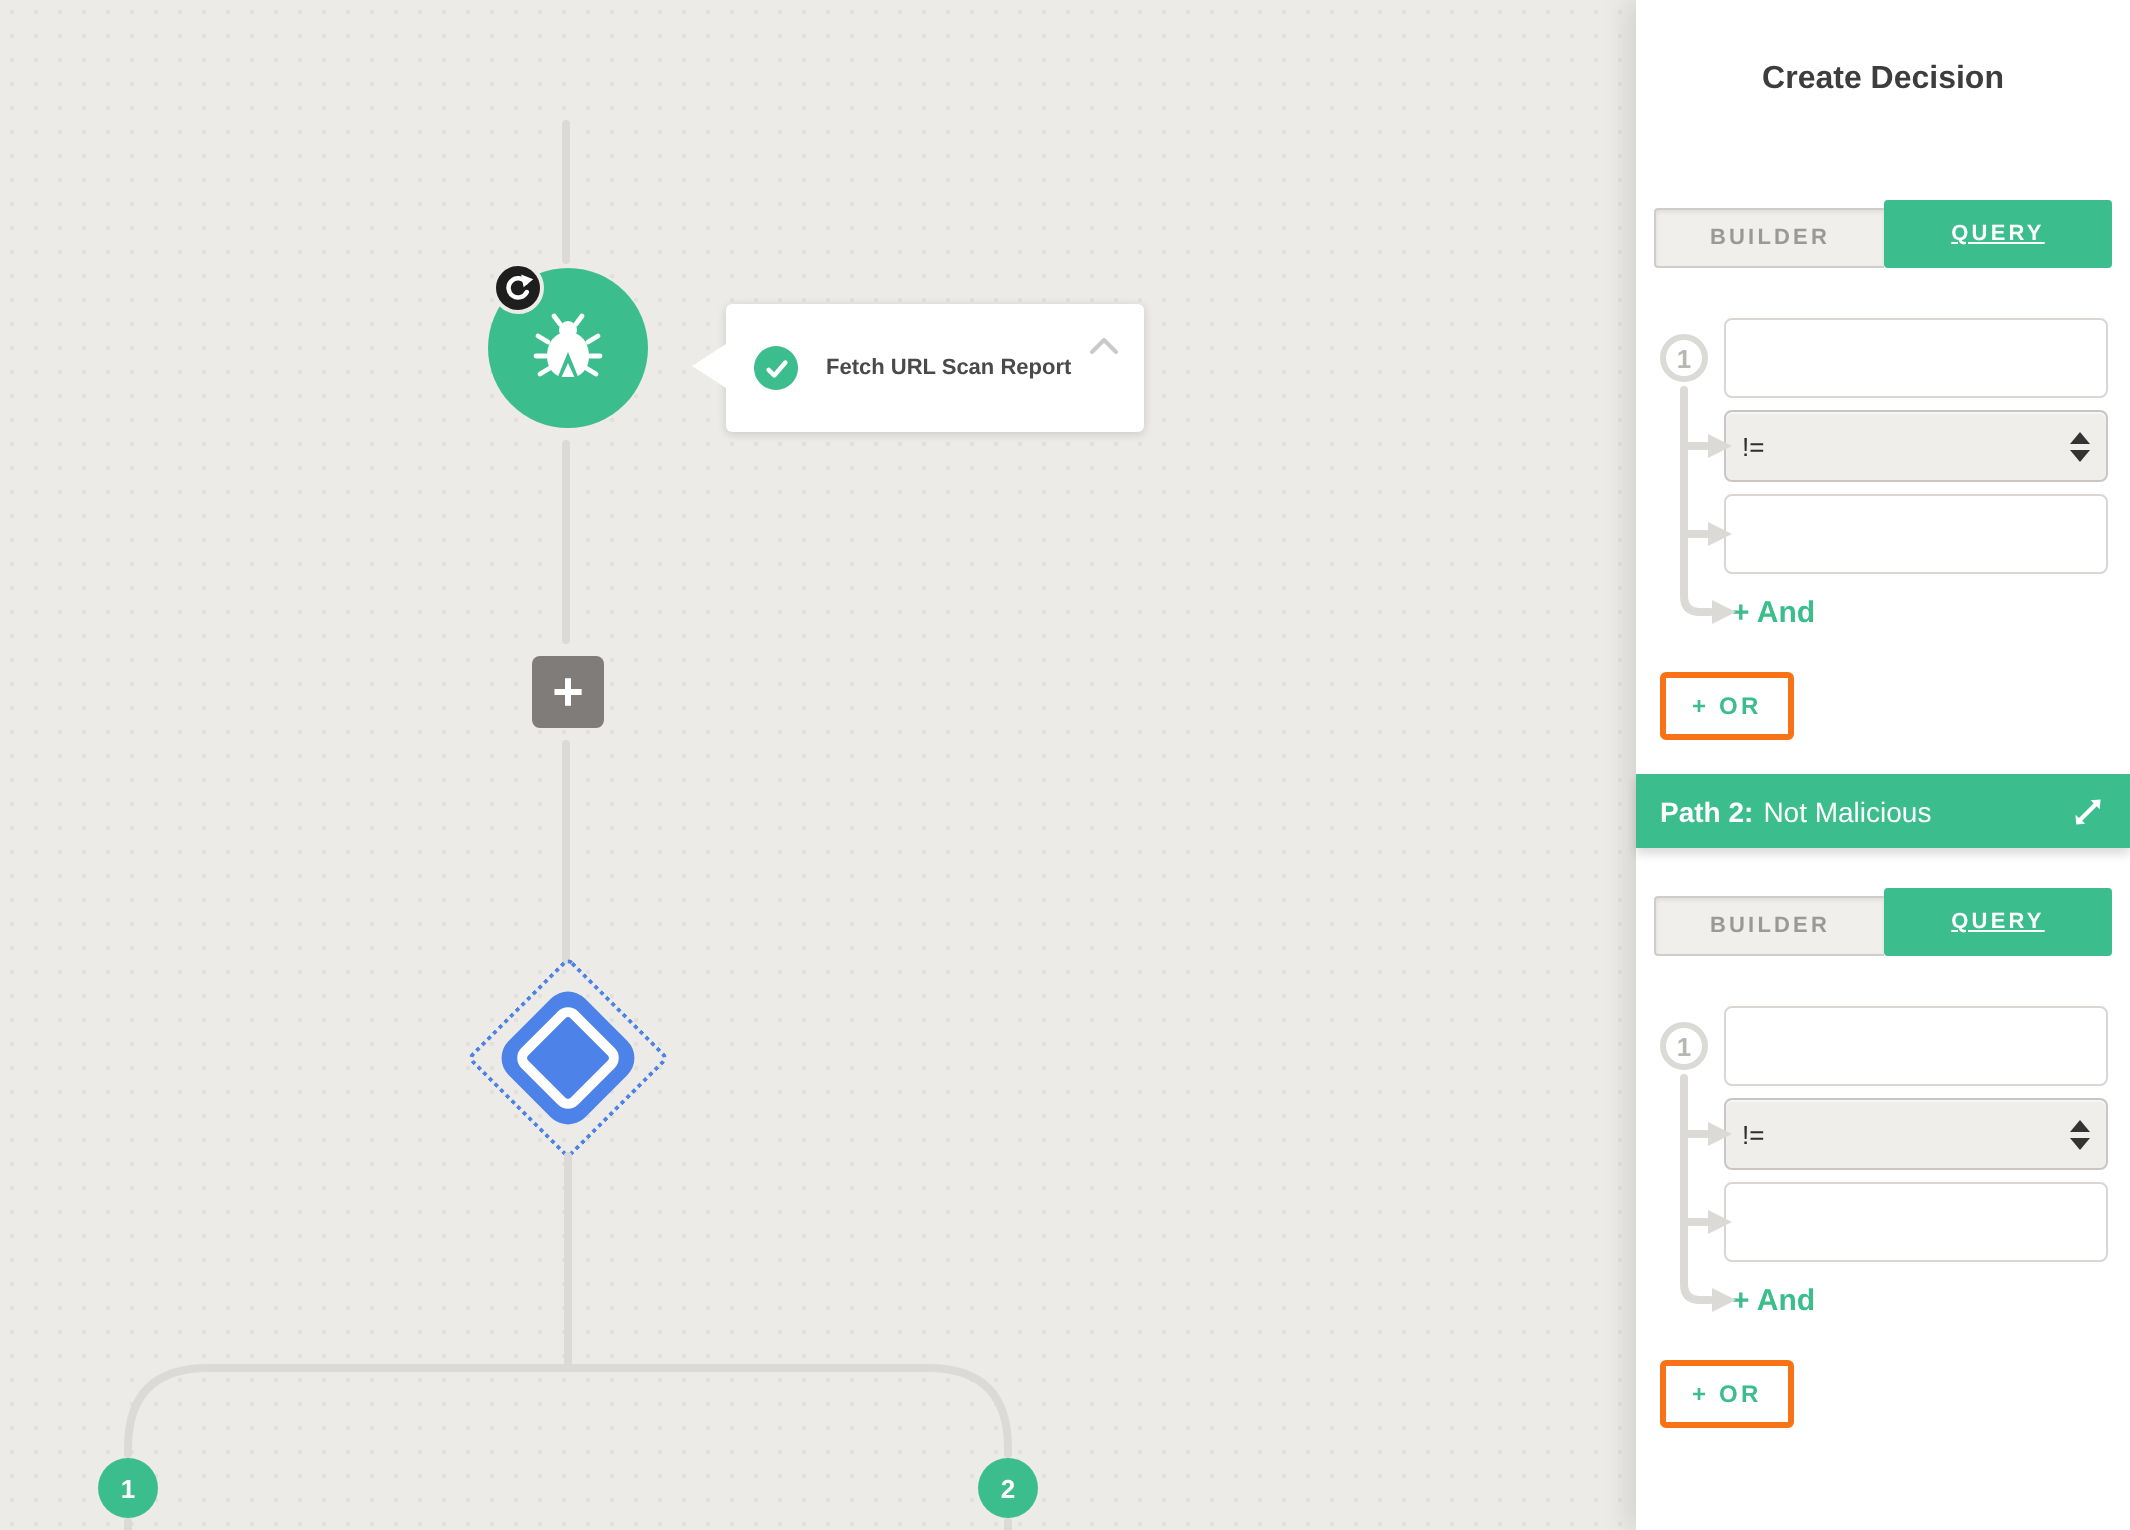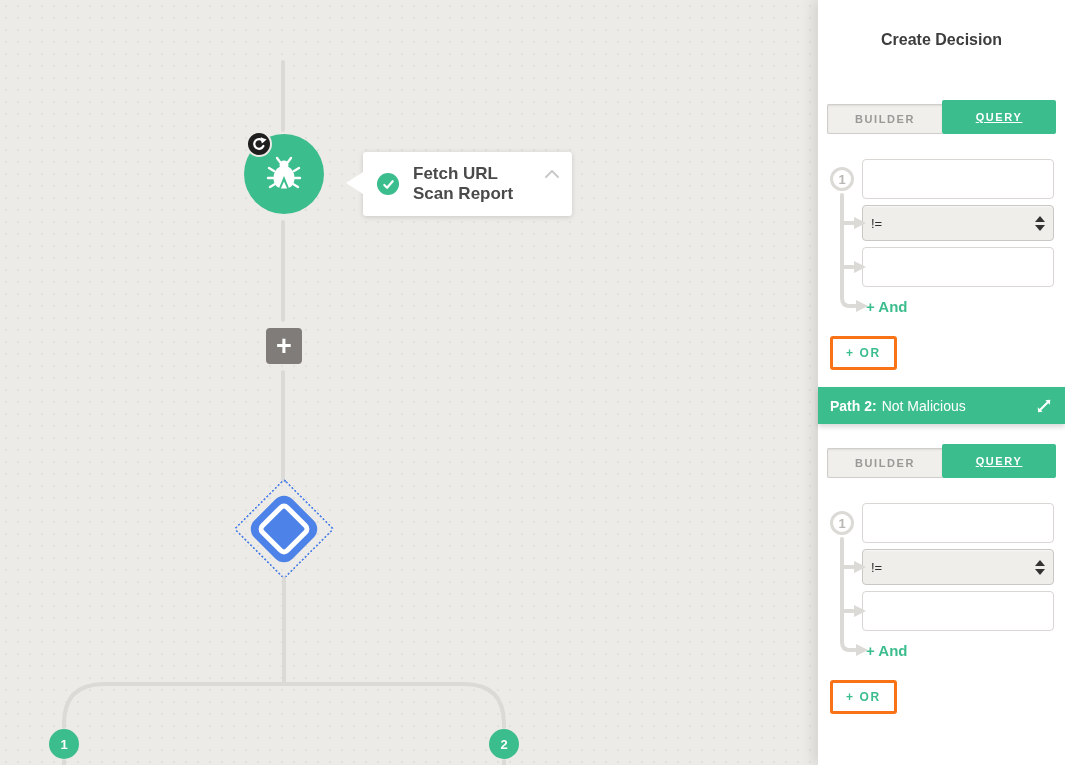--- a/index.html
+++ b/index.html
@@ -27,21 +27,21 @@
     display:flex; align-items:center; justify-content:center; z-index:3; }
 
   .step-card { position:absolute; left:363px; top:152px; width:209px; height:64px;
     background:#fff; border-radius:3px; box-shadow:0 1px 5px rgba(0,0,0,0.15);
     display:flex; align-items:center; padding:0 12px 0 14px; z-index:2; cursor:pointer; }
   .step-card .tail { position:absolute; left:-17px; top:20px; width:0; height:0;
     border-top:11px solid transparent; border-bottom:11px solid transparent;
     border-right:17px solid #fff; }
   .check-bubble { width:22px; height:22px; border-radius:50%; background:#3cbd8d;
     flex:0 0 22px; display:flex; align-items:center; justify-content:center; }
-  .step-title { margin-left:14px; width:128px; font-size:17px; font-weight:700;
+  .step-title { margin-left:14px; width:128px; font-size:11px; font-weight:700;
     color:#4a4a4a; line-height:20px; }
   .card-chevron { margin-left:auto; align-self:flex-start; margin-top:14px; }
 
   .plus-btn { position:absolute; left:266px; top:328px; width:36px; height:36px;
     background:#7f7c79; border-radius:4px; color:#fff; font-size:27px; font-weight:700;
     display:flex; align-items:center; justify-content:center; line-height:1;
     cursor:pointer; z-index:2; }
 
   .selection-ring { position:absolute; left:248px; top:493px; width:72px; height:72px;
     border:2px dotted #4d82e8; transform:rotate(45deg); border-radius:4px; }

